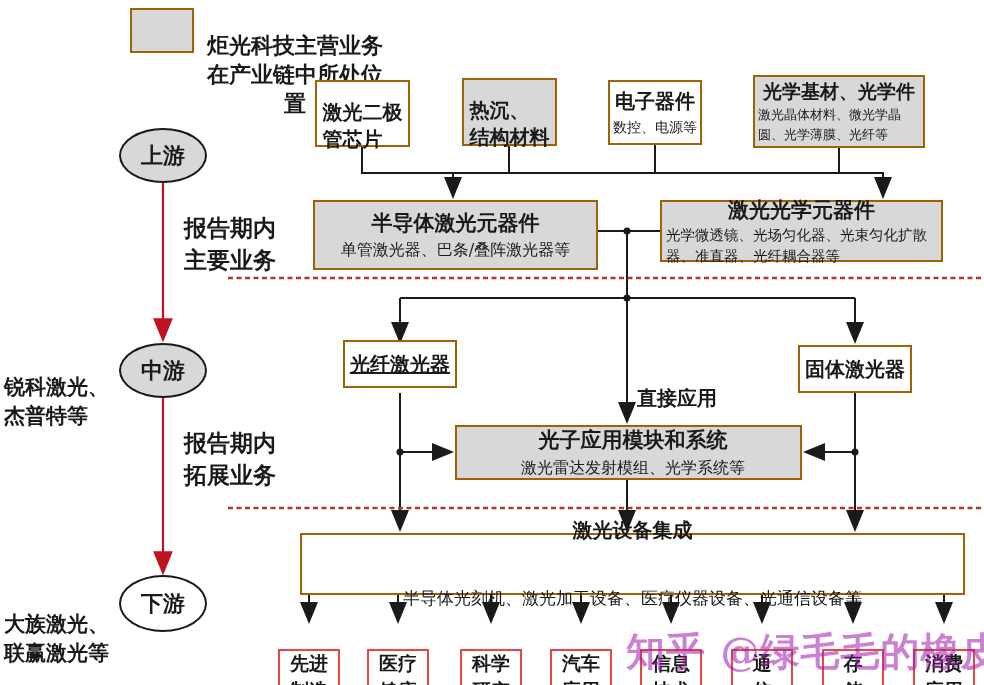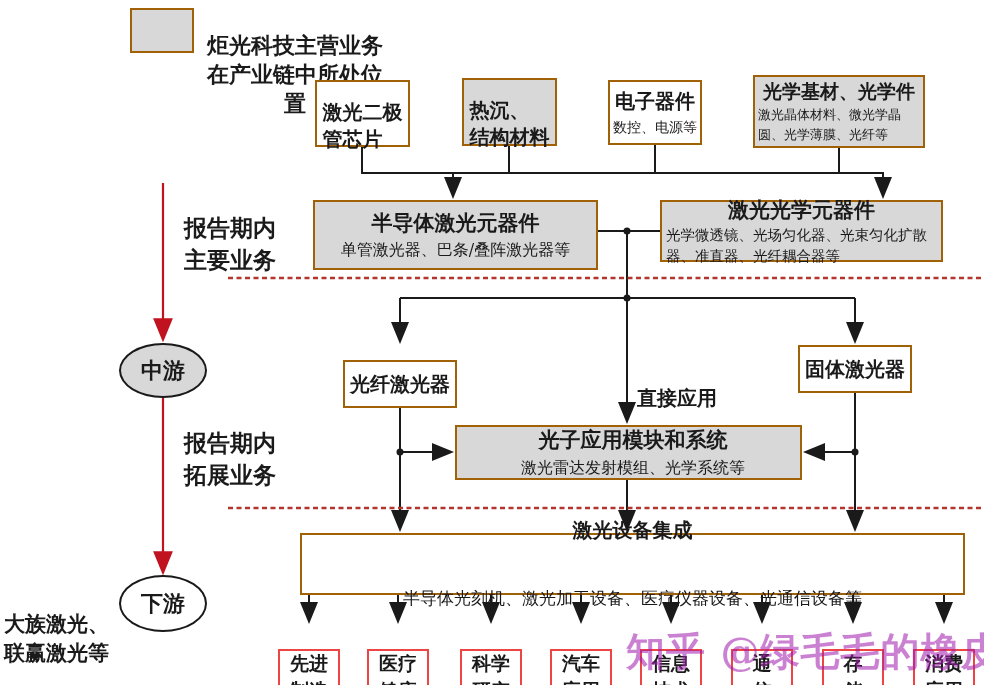--- a/index.html
+++ b/index.html
@@ -96,29 +96,34 @@
     <g stroke="#b5342e" stroke-width="2.6" stroke-dasharray="5 3.5" fill="none">
       <line x1="228" y1="278" x2="982" y2="278"></line>
       <line x1="228" y1="508" x2="982" y2="508"></line>
     </g>
   </svg>
 
   <div class="box gray" style="left:130px;top:8px;width:64px;height:45px;"></div>
   <div class="sidelabel pre" style="left:200px;top:7px;width:190px;text-align:center;font-size:22px;line-height:1.32;">炬光科技主营业务
 在产业链中所处位置</div>
 
+  <div class="ellipse gray" style="left:119px;top:128px;width:88px;height:55px;">
+    <span>上游</span>
+  </div>
   <div class="ellipse gray" style="left:119px;top:343px;width:88px;height:55px;">
     <span>中游</span>
   </div>
   <div class="ellipse" style="left:119px;top:575px;width:88px;height:57px;">
     <span>下游</span>
   </div>
 
   <div class="sidelabel pre" style="left:184px;top:188px;font-size:23px;">报告期内
 主要业务</div>
+  <div class="sidelabel pre" style="left:4px;top:348px;font-size:21px;">锐科激光、
+杰普特等</div>
   <div class="sidelabel pre" style="left:184px;top:403px;font-size:23px;">报告期内
 拓展业务</div>
   <div class="sidelabel pre" style="left:4px;top:585px;font-size:21px;">大族激光、
 联赢激光等</div>
   <div class="sidelabel" style="left:637px;top:384px;font-size:20px;">直接应用</div>
 
   <div class="box" style="left:315px;top:80px;width:95px;height:67px;">
     <div class="title pre">激光二极
 管芯片</div>
   </div>
@@ -137,21 +142,21 @@
 
   <div class="box gray" style="left:313px;top:200px;width:285px;height:70px;">
     <div class="title-lg">半导体激光元器件</div>
     <div class="sub" style="font-size:16px;">单管激光器、巴条/叠阵激光器等</div>
   </div>
   <div class="box gray" style="left:660px;top:200px;width:283px;height:62px;padding:1px 4px;">
     <div class="title-lg">激光光学元器件</div>
     <div class="sub" style="font-size:14.5px;line-height:1.4;">光学微透镜、光场匀化器、光束匀化扩散器、准直器、光纤耦合器等</div>
   </div>
 
-  <div class="box" style="left:343px;top:360px;width:114px;height:48px;">
+  <div class="box" style="left:343px;top:340px;width:114px;height:48px;text-decoration:underline;">
     <div class="title">光纤激光器</div>
   </div>
   <div class="box" style="left:798px;top:345px;width:114px;height:48px;">
     <div class="title">固体激光器</div>
   </div>
 
   <div class="box gray" style="left:455px;top:425px;width:347px;height:55px;padding-left:9px;">
     <div class="title-lg">光子应用模块和系统</div>
     <div class="sub" style="font-size:16px;">激光雷达发射模组、光学系统等</div>
   </div>

